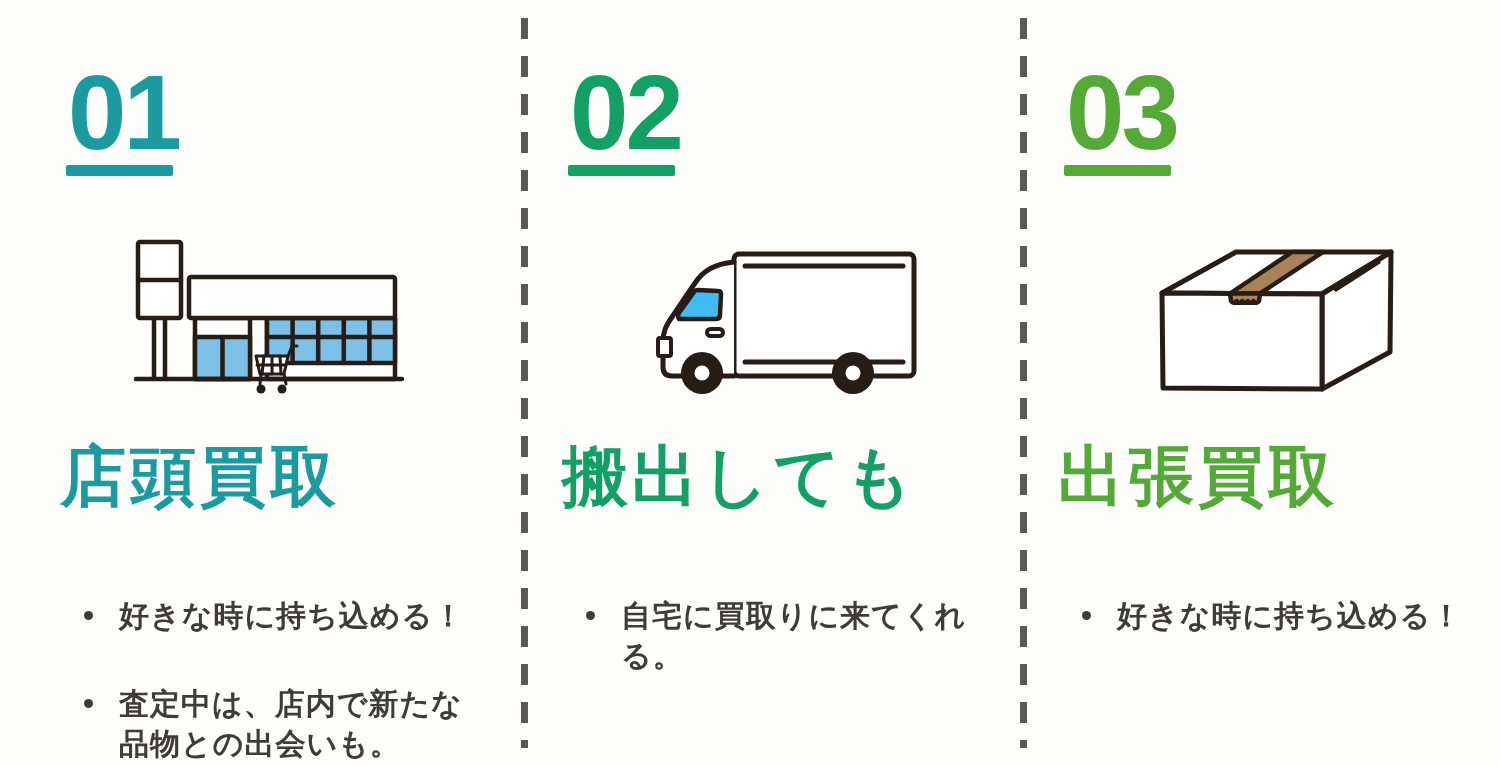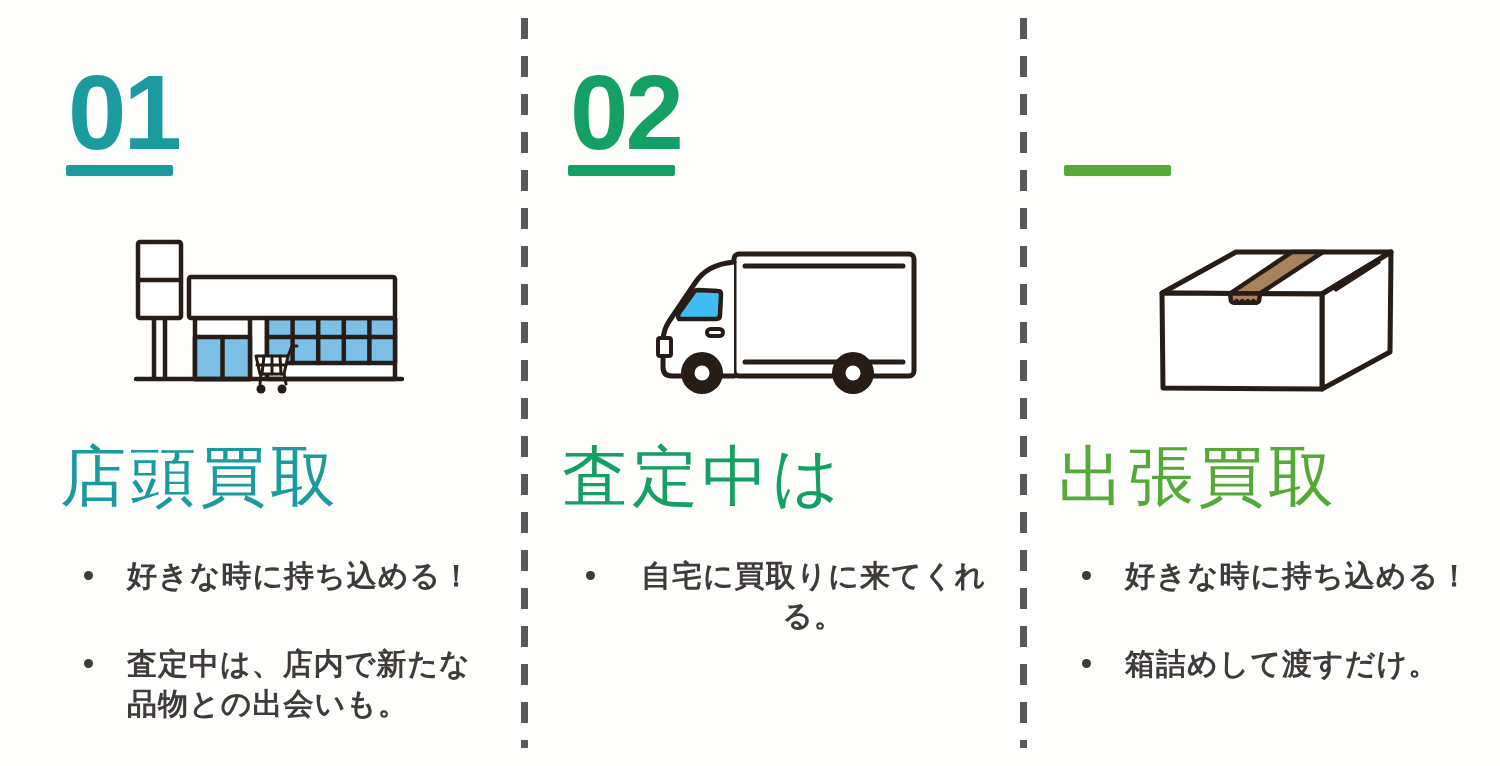--- a/index.html
+++ b/index.html
@@ -7,46 +7,47 @@
     --store_window_blue:#7cc0e8; --truck_window_blue:#3fbdf2; --tape_brown:#a8835a;
   }
   *{margin:0;padding:0;box-sizing:border-box;}
   html,body{width:1500px;height:766px;}
   body{
     background:var(--bg);
     font-family:"Liberation Sans","DejaVu Sans",sans-serif;
     position:relative;overflow:hidden;
   }
   .column{position:absolute;top:0;width:445px;height:580px;}
-  .col-1{left:60px;} .col-2{left:562px;text-align:center;} .col-3{left:1058px;}
+  .col-1{left:60px;} .col-2{left:562px;} .col-3{left:1058px;}
 
   .step-number{
     position:absolute;left:8px;top:60px;
     font-size:105px;font-weight:bold;line-height:1;
     letter-spacing:-3px;color:var(--accent);
   }
   .number-underline{
     position:absolute;left:6px;top:165px;width:107px;height:11px;
     background:var(--accent);border-radius:2px;
   }
   .icon-wrap{position:absolute;}
   .col-1 .icon-wrap{left:73px;top:238px;}
   .col-2 .icon-wrap{left:88px;top:250px;}
   .col-3 .icon-wrap{left:97px;top:248px;}
 
   .method-title{
     position:absolute;left:0;top:440px;
-    font-size:66px;font-weight:normal;line-height:1.1;
+    font-size:66px;font-weight:bold;line-height:1.1;
     letter-spacing:4px;color:var(--accent);white-space:nowrap;
   }
   .bullets{position:absolute;left:24px;top:556px;width:412px;}
   .bullet{
-    display:flex;gap:34px;margin-bottom:48px;
+    display:flex;gap:26px;margin-bottom:48px;
     font-size:30px;font-weight:bold;color:var(--text);
     line-height:40px;
+    margin-top:40px;
   }
   .bullet-dot{
     flex:none;width:9px;height:9px;border-radius:50%;
     background:var(--text);margin-top:15px;
   }
   .bullet-text{white-space:pre-line;letter-spacing:1px;}
 
   .dashed-divider{
     position:absolute;top:18px;height:730px;width:7px;
     background:repeating-linear-gradient(to bottom,var(--divider) 0 21px,transparent 21px 38px);
@@ -123,32 +124,33 @@
         <rect x="8" y="88" width="13" height="18" rx="2" fill="#ffffff" stroke-width="4"></rect>
         <path d="M29,69 Q27,66 29,63 L44,42 Q45,40 48,40 L68,41 Q71,41 71,44 L70,65 Q70,69 66,69 Z" fill="var(--truck_window_blue)" stroke-width="4.5"></path>
         <rect x="57" y="79" width="16" height="7" rx="3.5" fill="#ffffff" stroke-width="4"></rect>
       </g>
       <circle cx="52" cy="123" r="21" fill="var(--outline)"></circle>
       <circle cx="52" cy="123" r="7.5" fill="#ffffff"></circle>
       <circle cx="203" cy="123" r="21" fill="var(--outline)"></circle>
       <circle cx="203" cy="123" r="7.5" fill="#ffffff"></circle>
     </svg>
   </div>
-  <h2 class="method-title">査定中は</h2>
+  <h2 class="method-title">搬出しても</h2>
   <ul class="bullets">
     <li class="bullet">
       <span class="bullet-dot"></span>
       <span class="bullet-text">自宅に買取りに来てくれる。</span>
     </li>
   </ul>
 </section>
 
 <div class="dashed-divider divider-2"></div>
 
 <section class="column col-3" style="--accent: #55aa37;">
+  <div class="step-number">03</div>
   <div class="number-underline"></div>
   <div class="icon-wrap">
     <svg width="240" height="150" viewBox="0 0 240 150">
       <g fill="none" stroke="var(--outline)" stroke-width="5" stroke-linecap="round" stroke-linejoin="round">
         <path d="M7,45 L81,4 L236,4 L167,46 Z" fill="#ffffff"></path>
         <path d="M167,46 L236,4 L235,104 L167,141 Z" fill="#ffffff"></path>
         <path d="M7,45 L167,46 L167,141 L8,140 Z" fill="#ffffff"></path>
         <line x1="181" y1="41" x2="223" y2="14"></line>
         <g stroke-width="4.5">
           <path d="M137,4 L168,4 L105,45.5 L75,45.5 Z" fill="var(--tape_brown)"></path>
@@ -156,18 +158,14 @@
         </g>
       </g>
     </svg>
   </div>
   <h2 class="method-title">出張買取</h2>
   <ul class="bullets">
     <li class="bullet">
       <span class="bullet-dot"></span>
       <span class="bullet-text">好きな時に持ち込める！</span>
     </li>
-    <li class="bullet">
-      <span class="bullet-dot"></span>
-      <span class="bullet-text">箱詰めして渡すだけ。</span>
-    </li>
   </ul>
 </section>
 
 </body></html>

